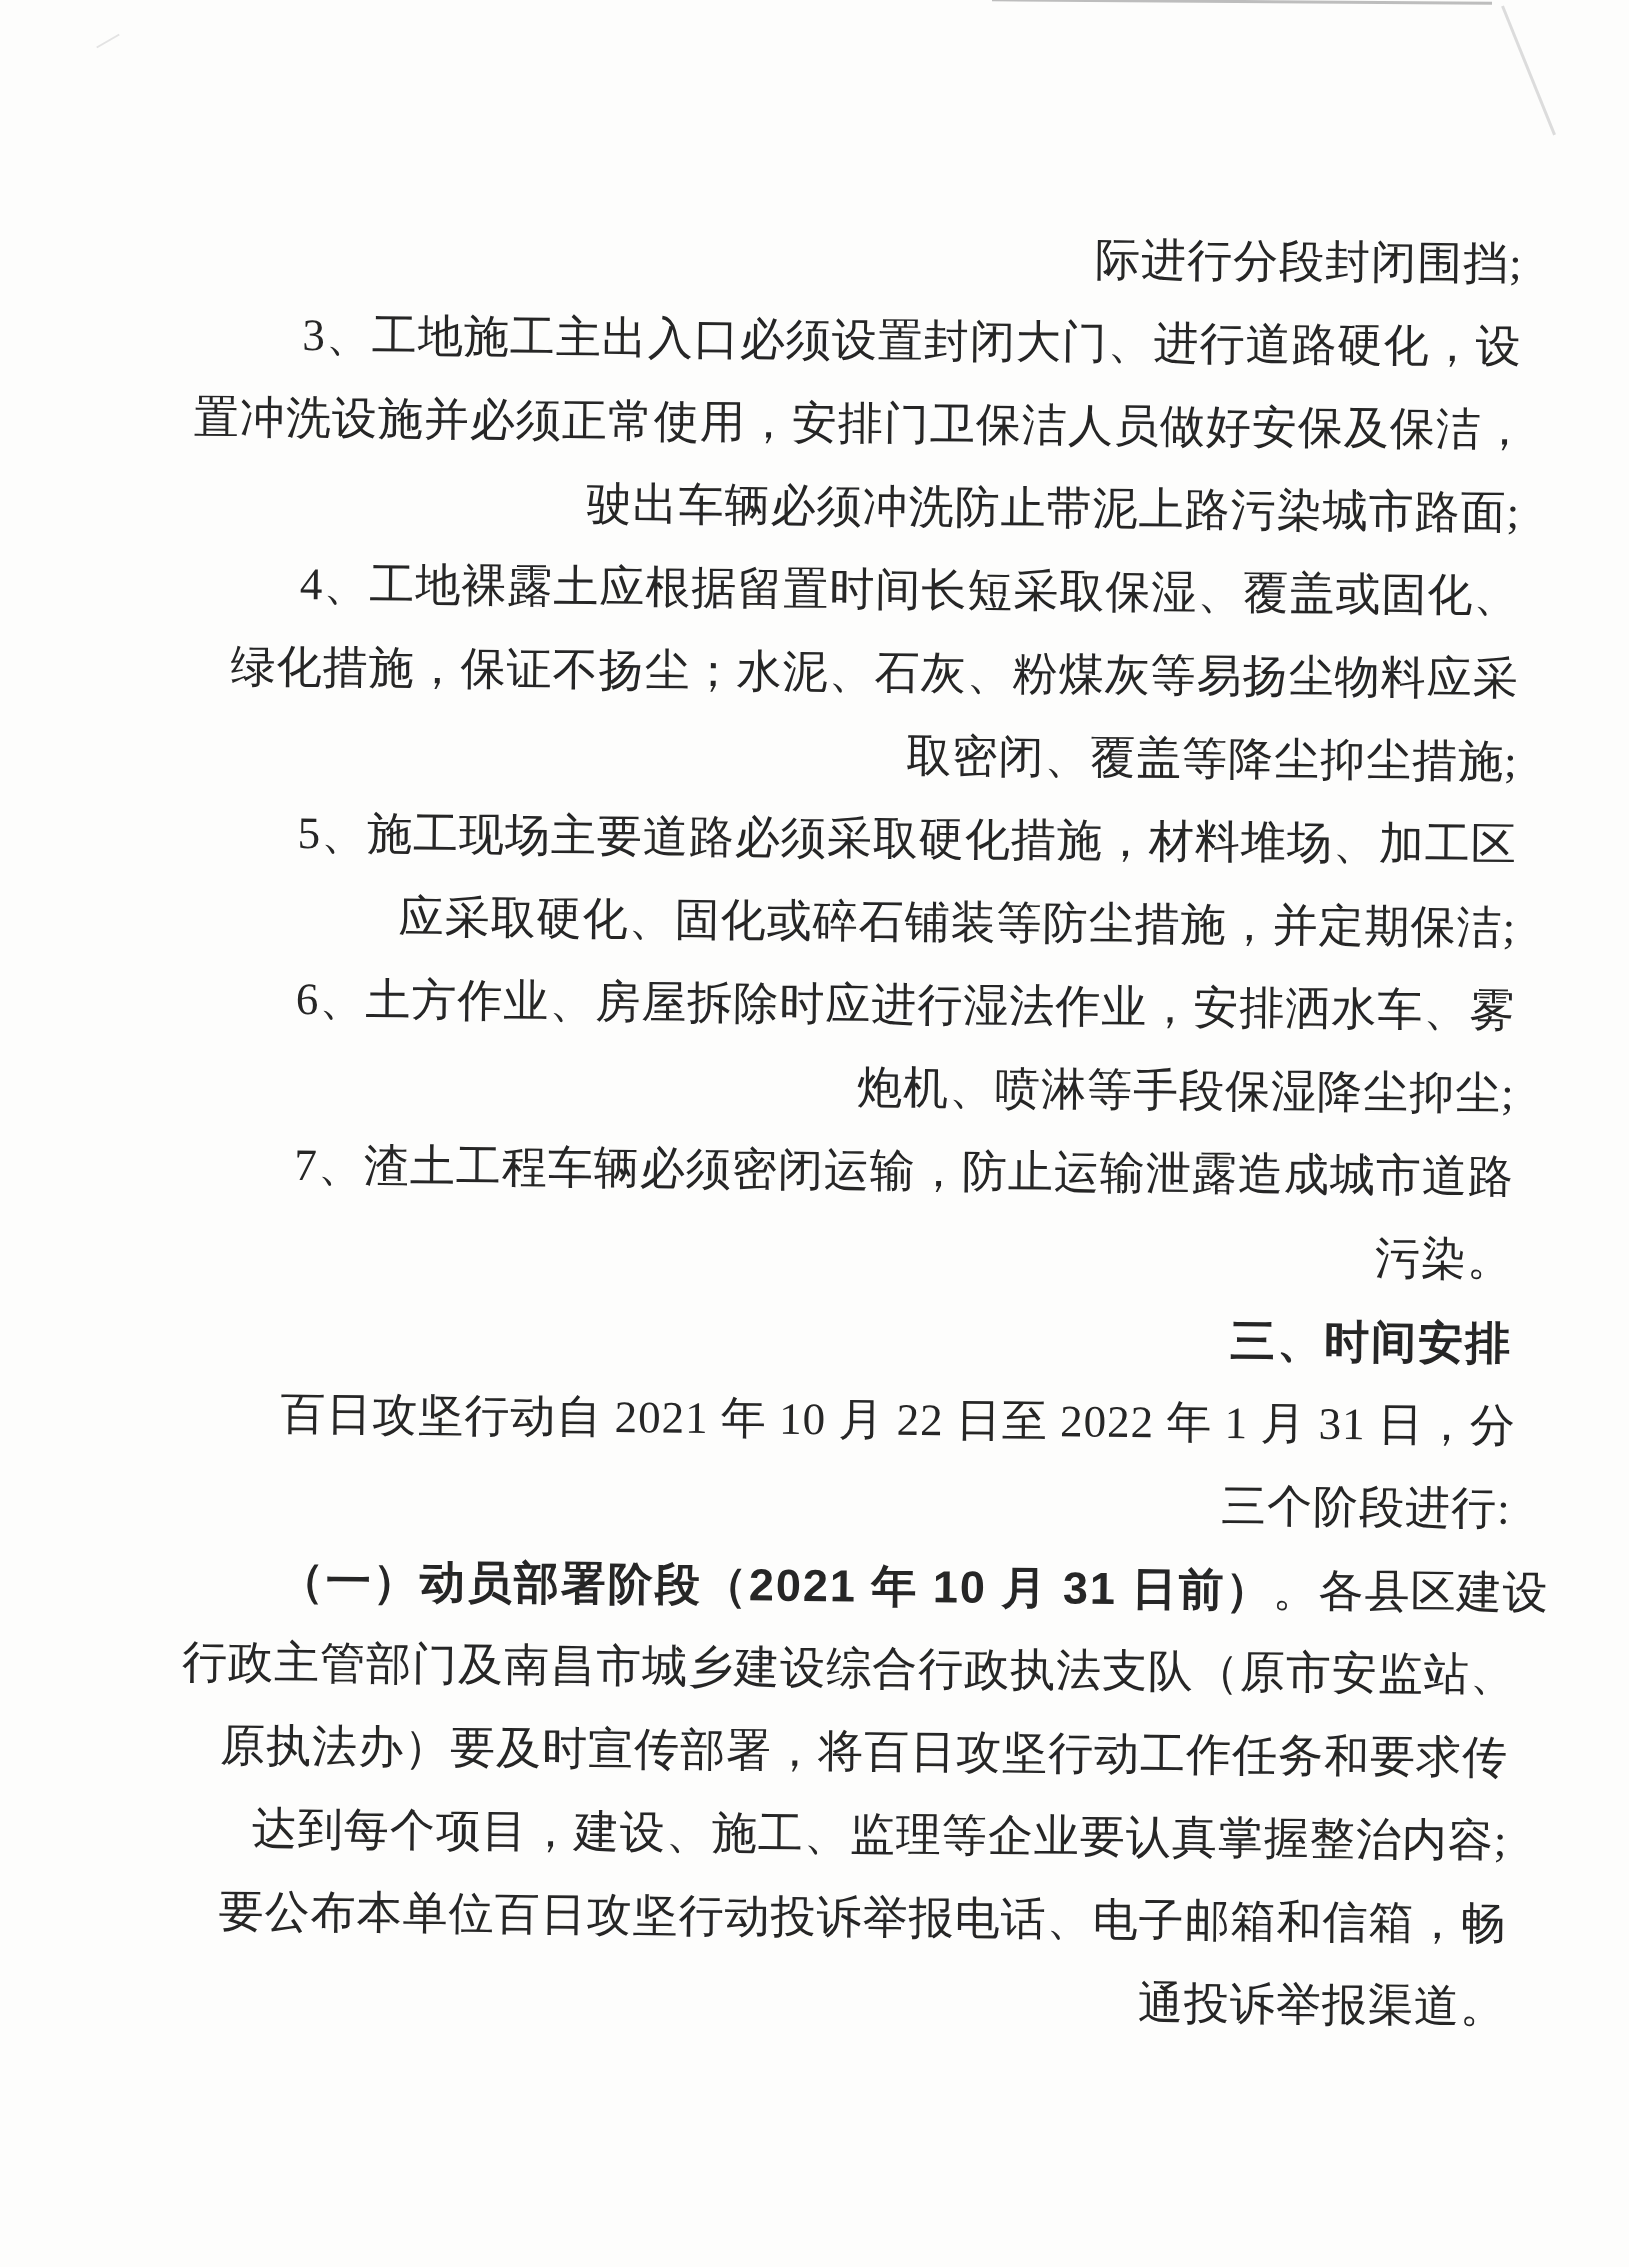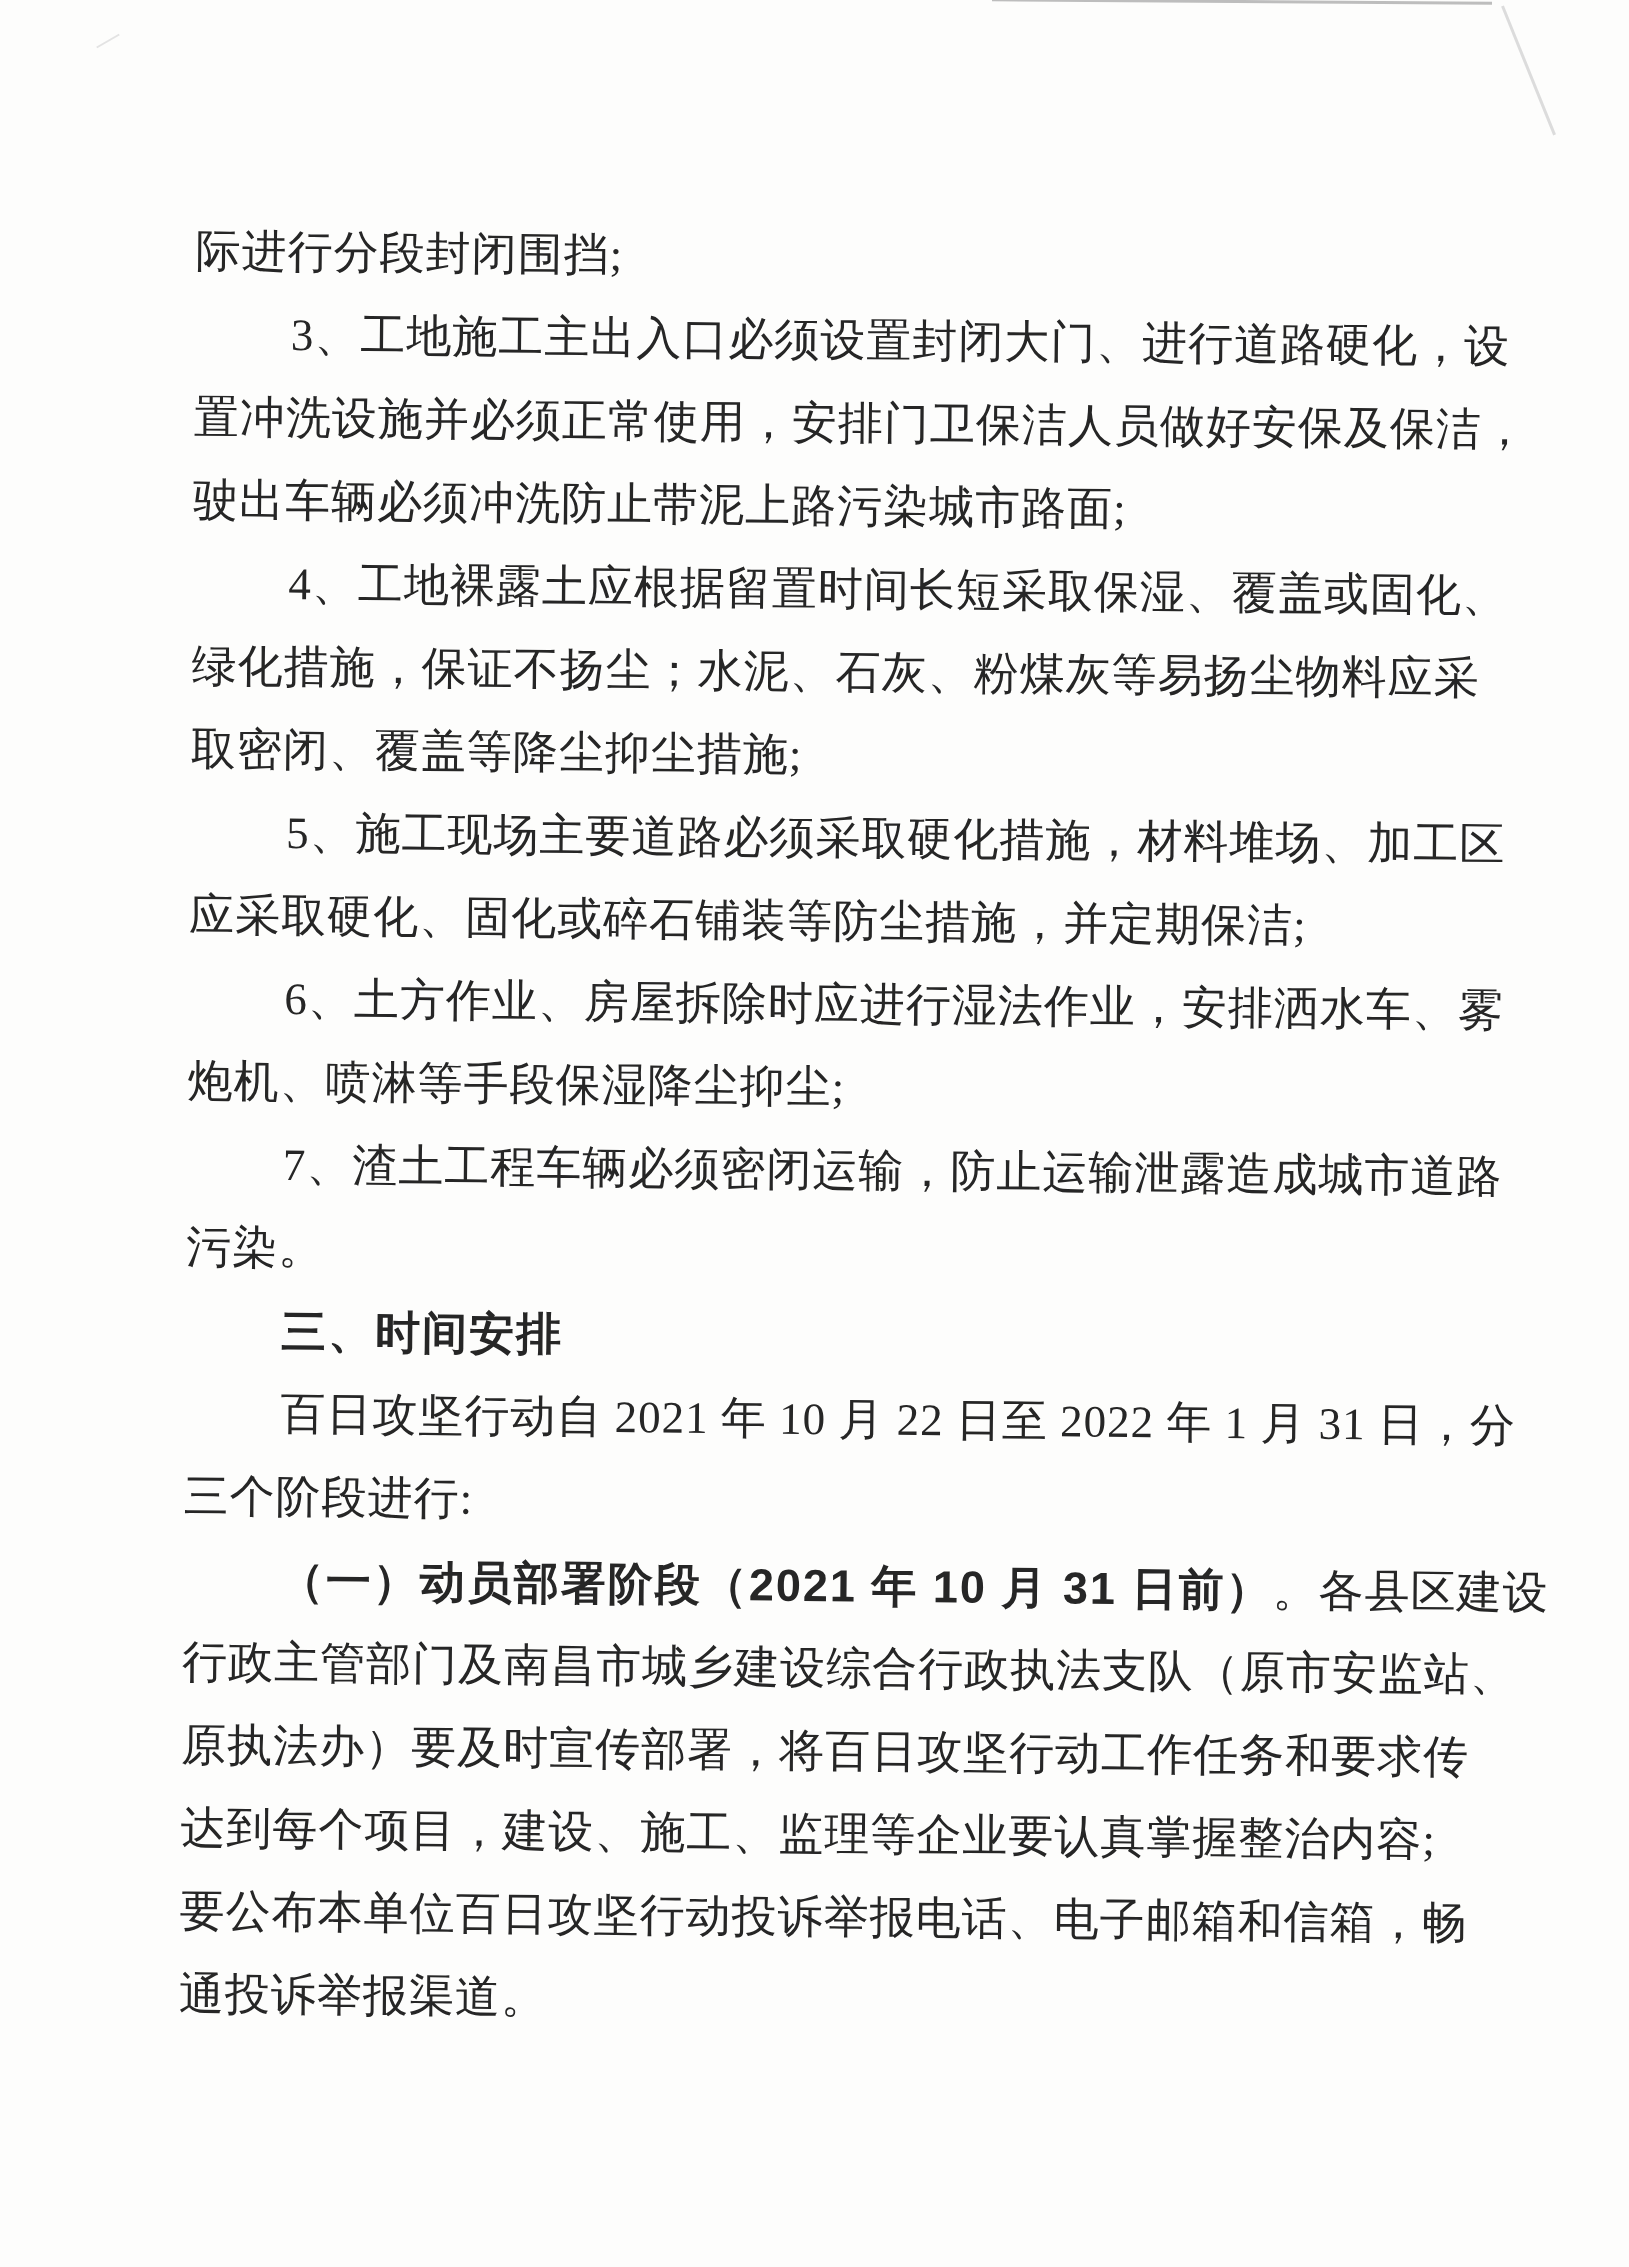--- a/index.html
+++ b/index.html
@@ -7,20 +7,21 @@
     padding: 0;
     background: #ffffff;
   }
   .page {
     position: relative;
     width: 1630px;
     height: 2267px;
     background: #fdfdfc;
     overflow: hidden;
     font-family: "Liberation Serif", serif;
+    text-align: right;
   }
   .content {
     position: absolute;
     left: 196px;
     top: 210px;
     width: 1327px;
     transform: rotate(0.55deg);
     transform-origin: 0 0;
   }
   .line {

